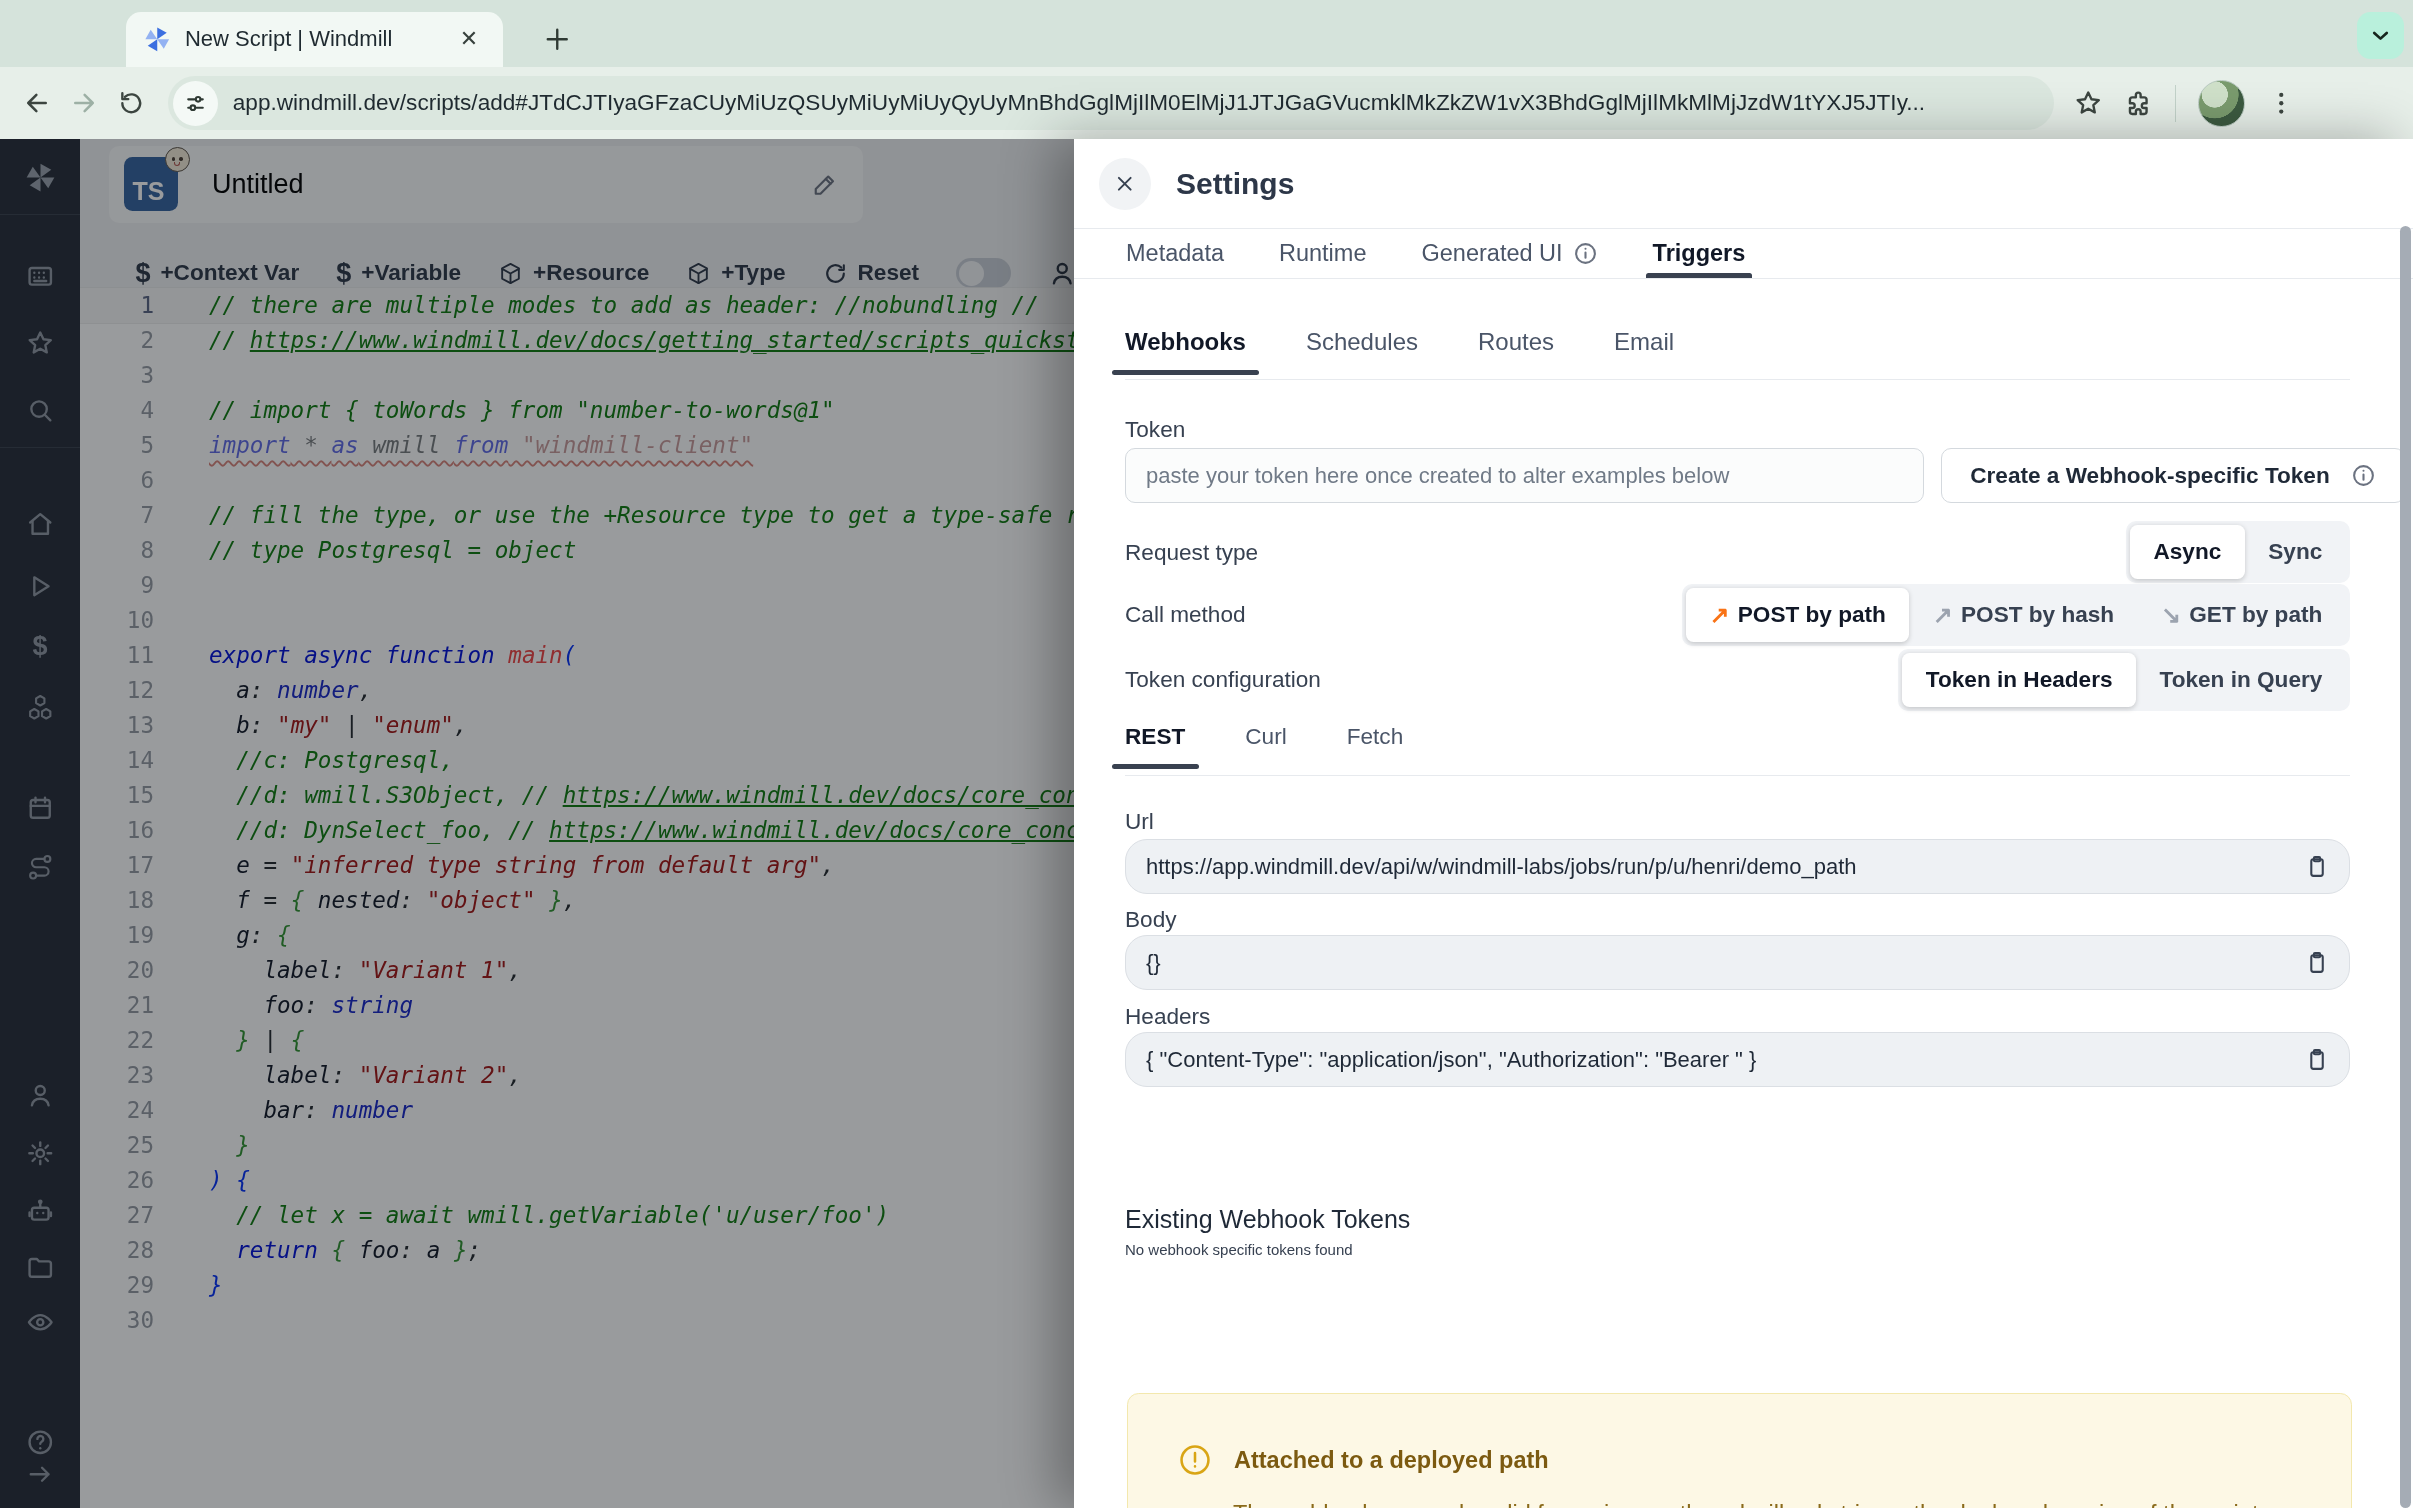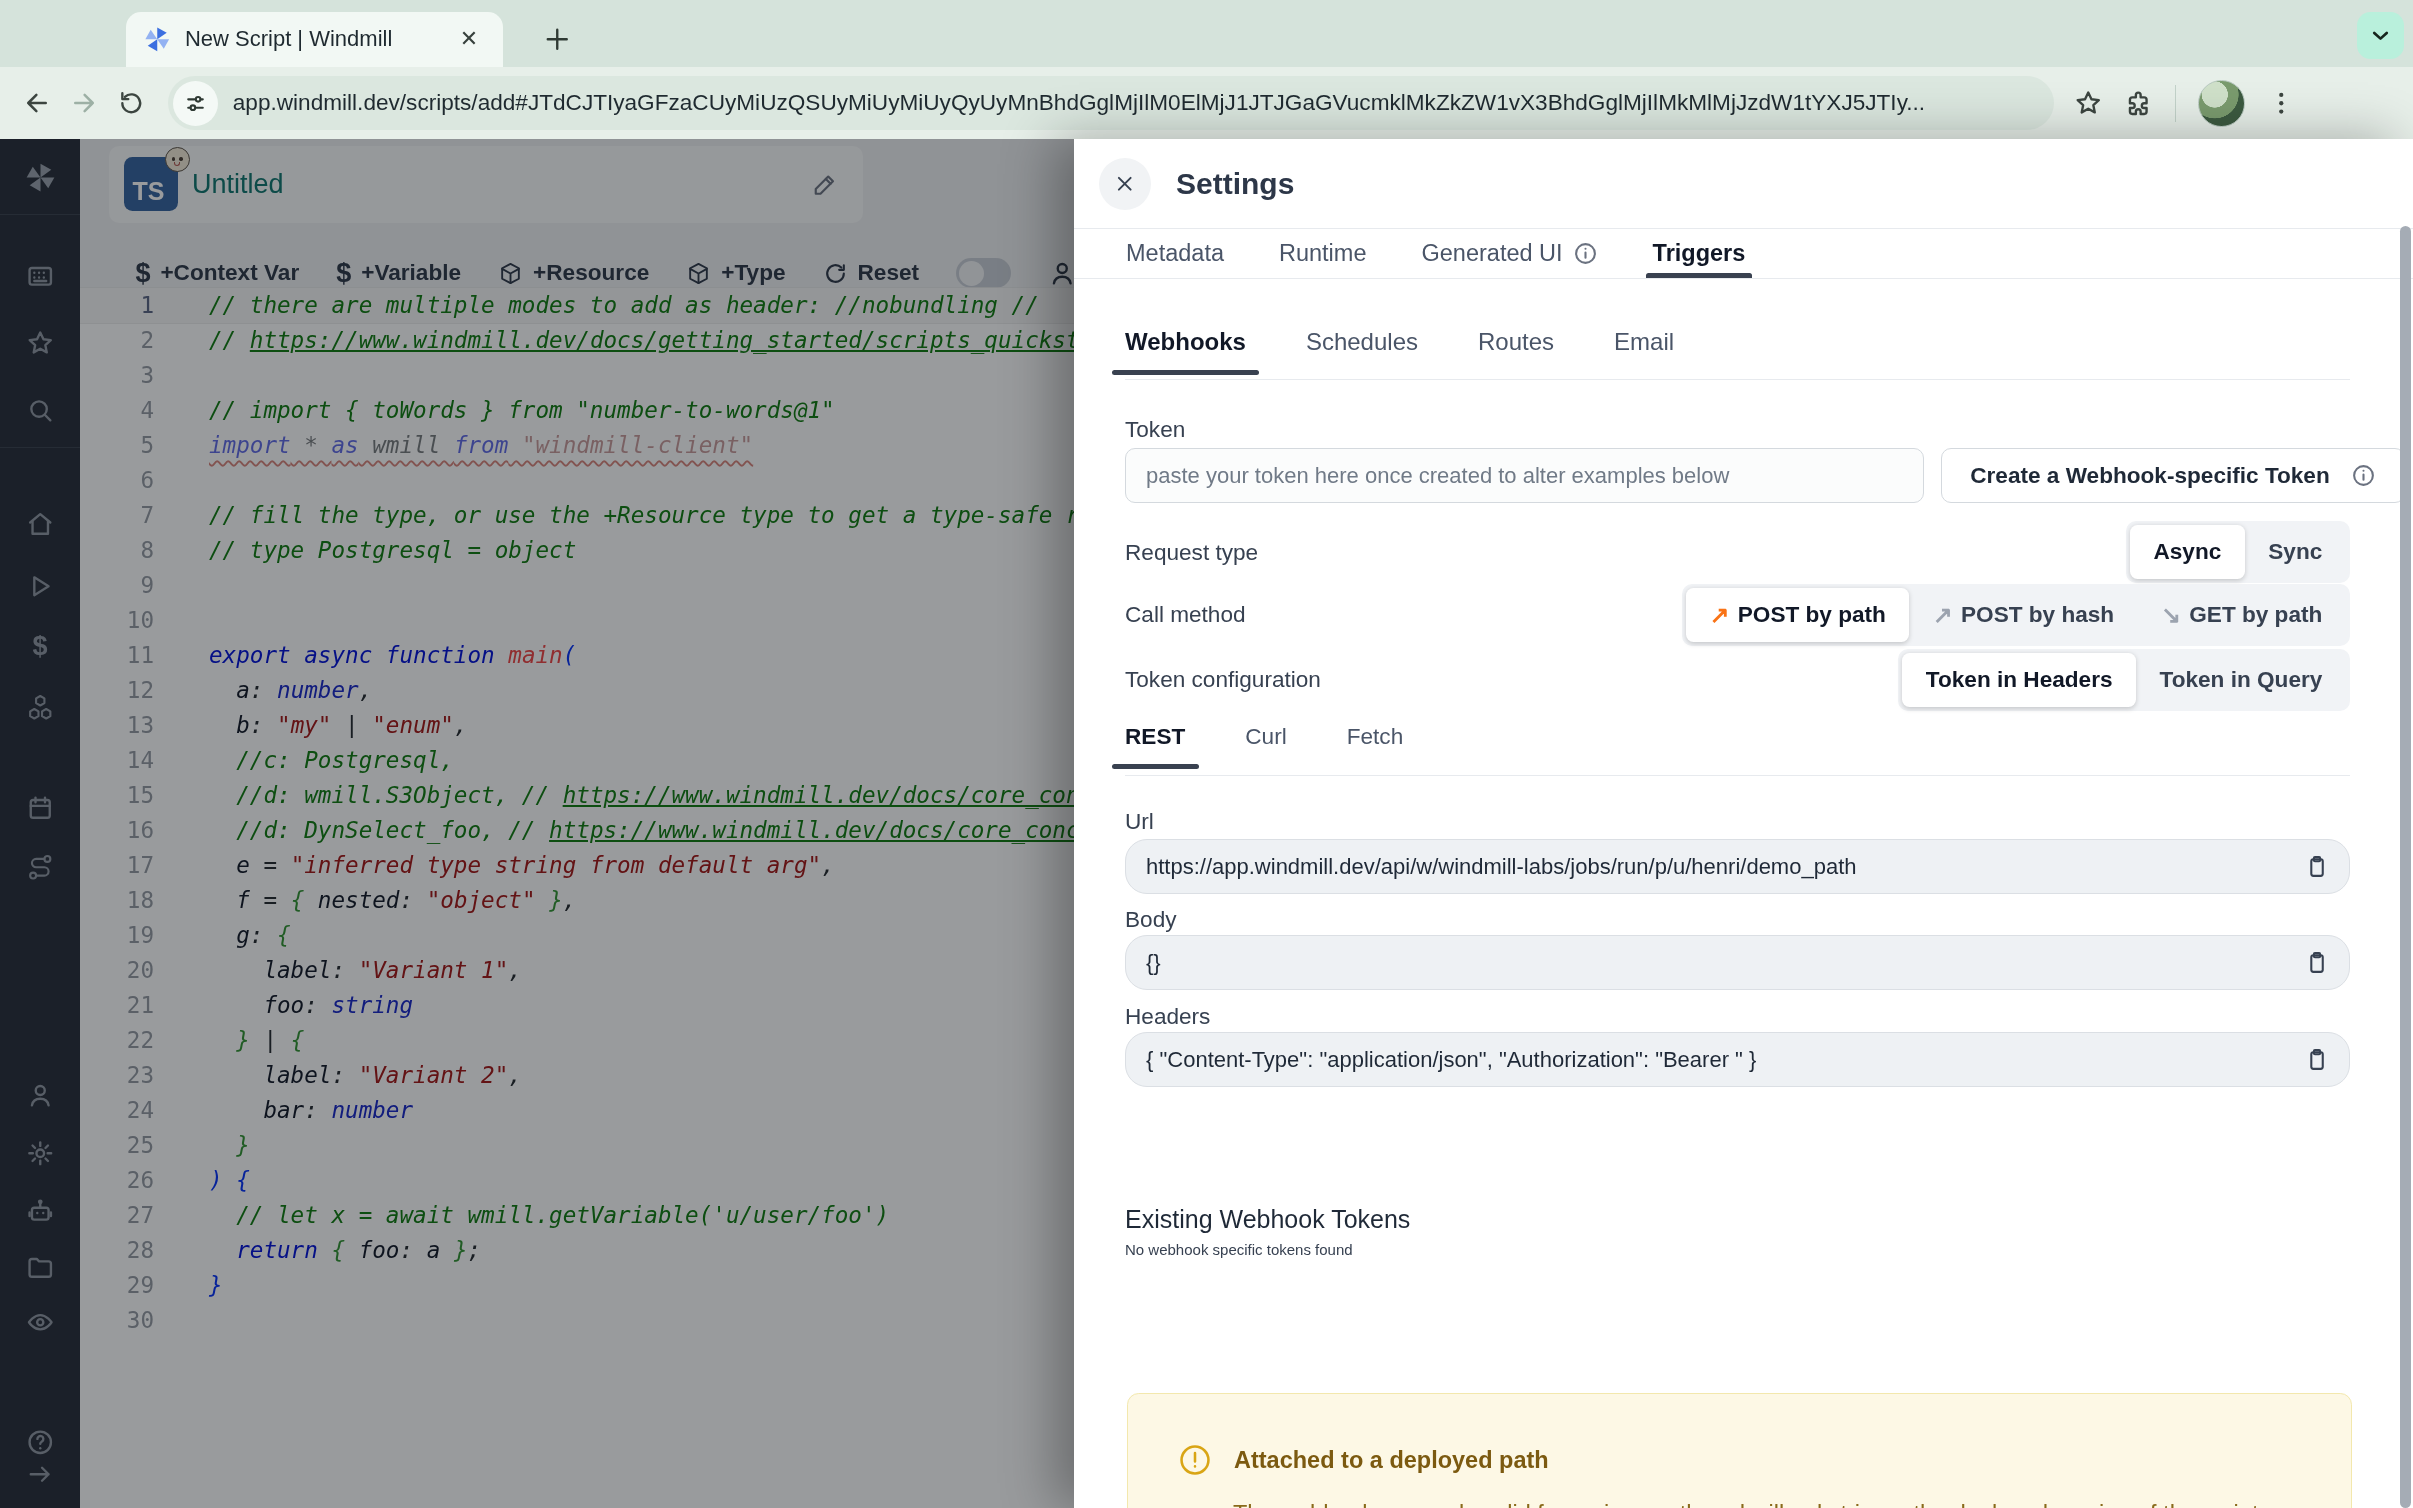--- a/index.html
+++ b/index.html
@@ -32,21 +32,21 @@
   .sb-icon { position:absolute; left:0; width:80px; height:47px; display:flex; align-items:center; justify-content:center; color:#9097a2; }
   .sb-div { position:absolute; left:0; width:80px; height:0.8px; background:#3a414d; }
 
   .editor { position:absolute; left:80px; top:0; width:994px; height:1369px; background:#f0f1f3; overflow:hidden; }
   .ed-header { position:absolute; left:29px; top:6.7px; width:754px; height:77px; background:#fafbfb; border-radius:10px; display:flex; align-items:center; padding:0 23.5px 0 15px; }
   .ts-badge { position:relative; width:54px; height:54px; background:#35639f; border-radius:8.4px; color:#fff; display:flex; align-items:flex-end; justify-content:flex-start; padding:0 0 5px 8.4px; font-weight:bold; font-size:25px; }
   .emoji { position:absolute; top:-10px; right:-11.7px; width:25px; height:25px; background:#f3ead8; border:1.7px solid #5a5248; border-radius:50%; }
   .emoji i { position:absolute; width:3.4px; height:3.4px; background:#4a3f35; border-radius:50%; top:9.2px; }
   .emoji i.l { left:5.9px; } .emoji i.r { right:5.9px; }
   .emoji b { position:absolute; left:8.4px; top:14.2px; width:5.9px; height:3.4px; border:1.7px solid #b3584f; border-top:none; border-radius:0 0 5px 5px; }
-  .ed-title { font-size:27px; color:#0f766e; margin-left:14px; flex:1; }
+  .ed-title { font-size:27px; color:#000000; margin-left:34px; flex:1; }
   .pencil { color:#6b7280; }
   .ed-toolbar { position:absolute; left:0; top:109px; width:994px; height:50px; display:flex; align-items:center; gap:37px; padding-left:18.4px; color:#2d3748; }
   .tbtn { display:flex; align-items:center; gap:10px; font-size:22.6px; font-weight:600; color:#2d3748; white-space:nowrap; }
   .dot { width:17px; height:17px; border-radius:50%; background:#57b878; }
   .toggle { width:55px; height:30px; border-radius:15px; background:#c9ced6; position:relative; flex:none; }
   .toggle i { position:absolute; left:2.5px; top:2.5px; width:25px; height:25px; border-radius:50%; background:#f2f3f5; }
 
   .code { position:absolute; left:0; top:149px; width:994px; height:1220px; background:#ffffff;
           font-family:"DejaVu Sans Mono", monospace; font-size:22.6px; line-height:35px; }
   .cl { position:relative; height:35px; white-space:pre; }

